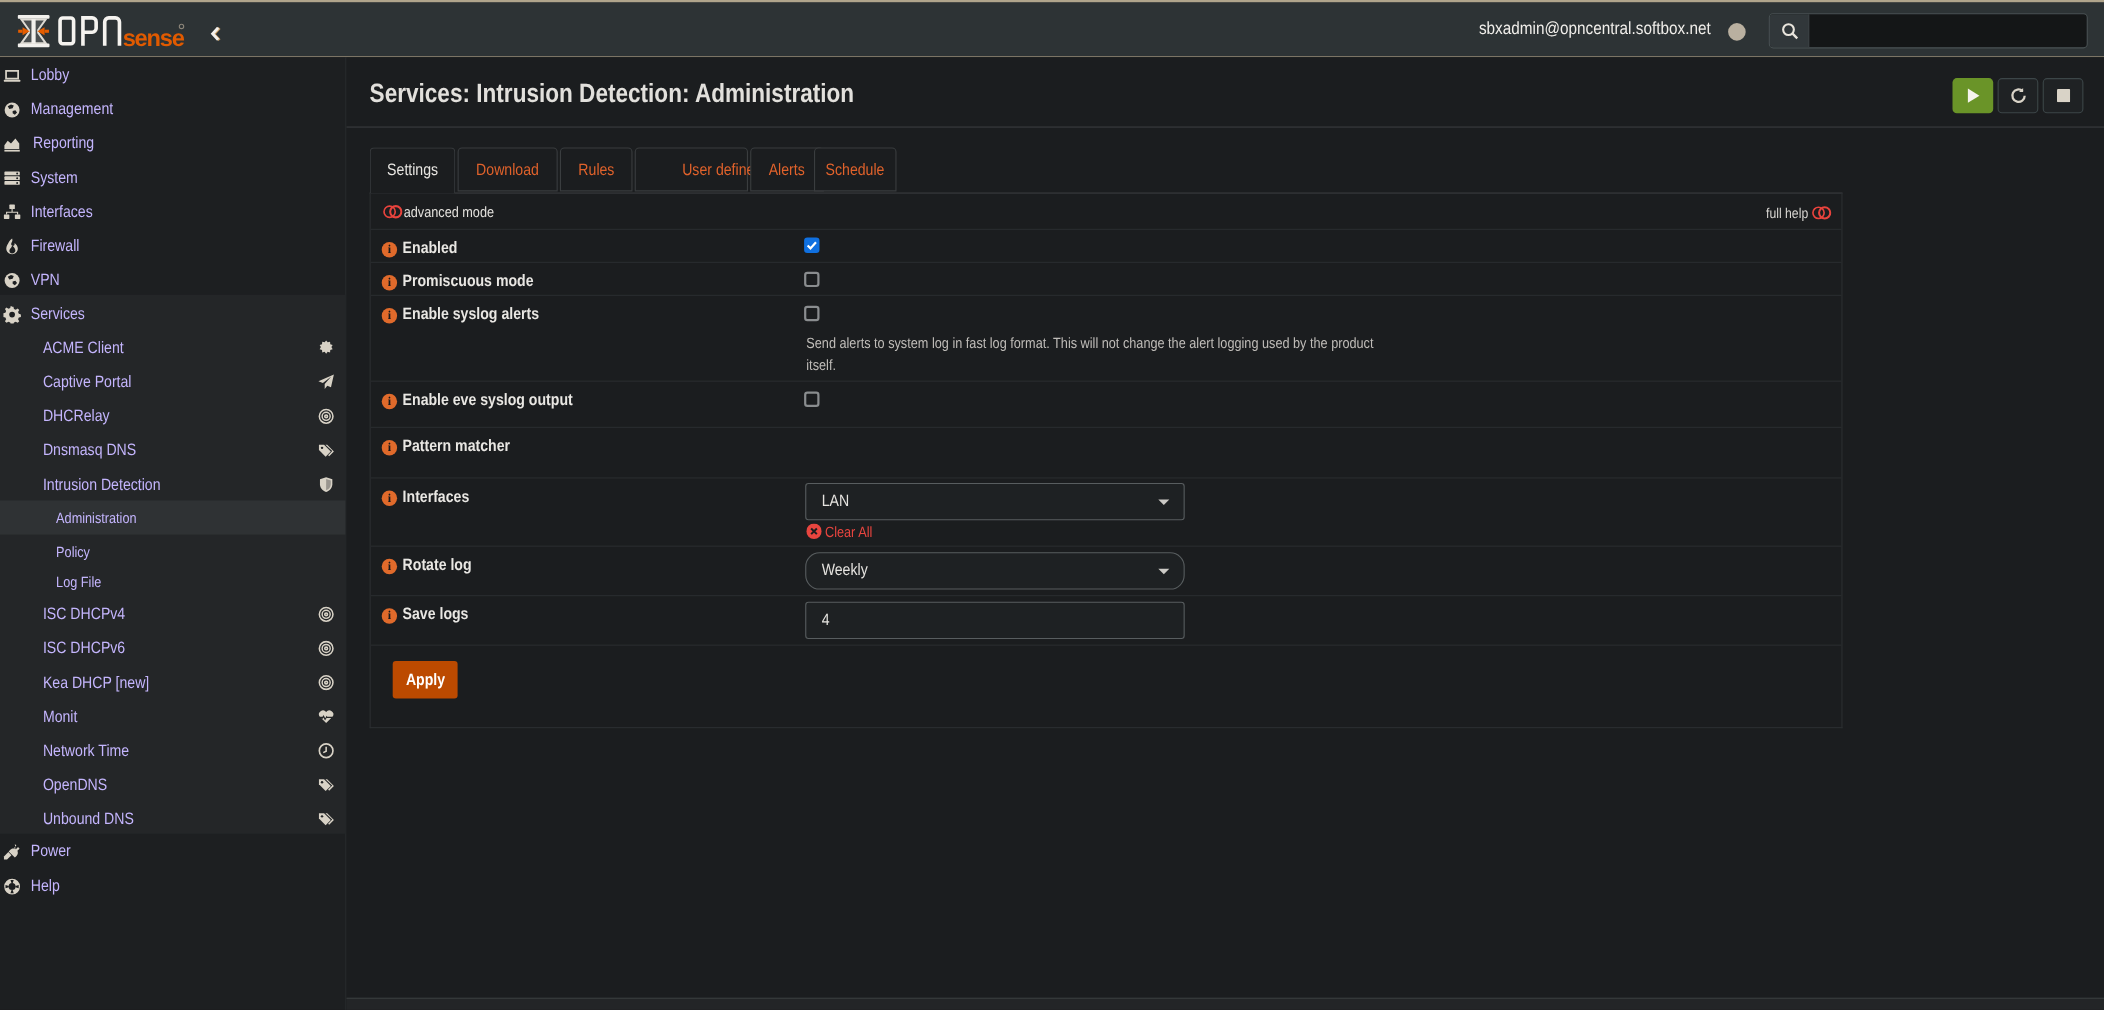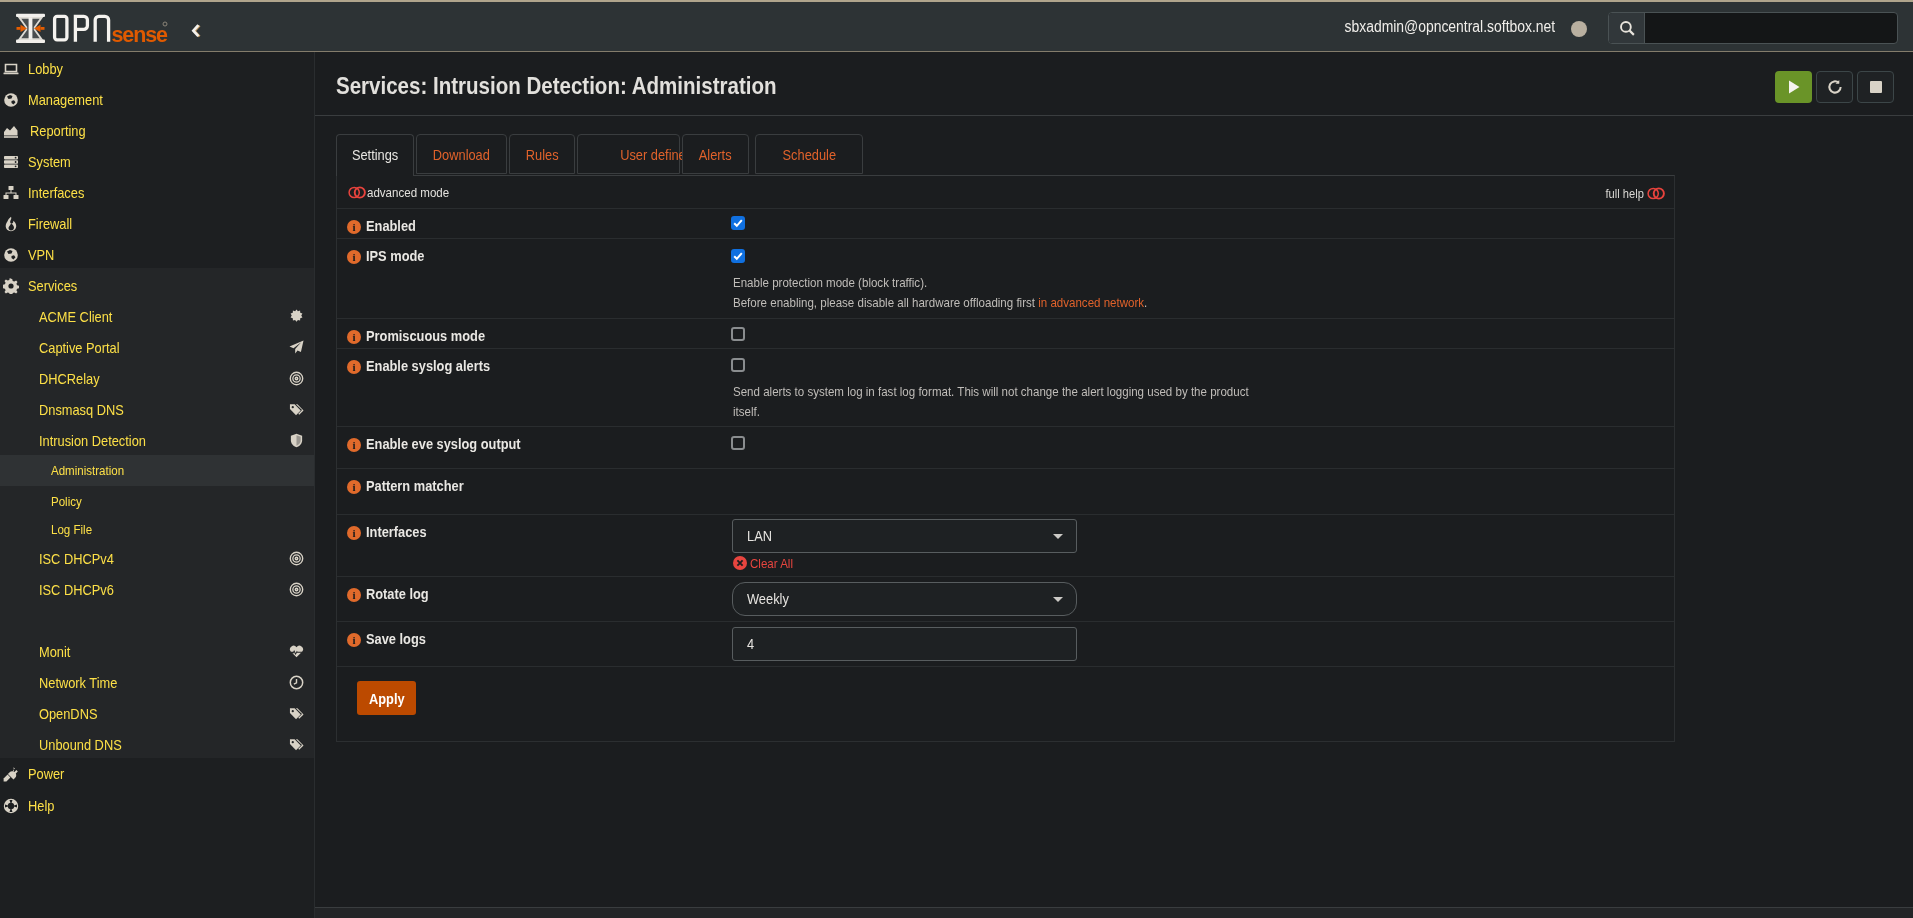--- a/index.html
+++ b/index.html
@@ -12,21 +12,21 @@
 
 #logo { position:absolute; left:16px; top:11px; }
 #collapse { position:absolute; left:190px; top:22px; }
 #email { position:absolute; right:358px; top:16px; color:#f0eeea; font-size:16px; transform:scaleX(0.87); transform-origin:100% 50%; white-space:nowrap; }
 #dot { position:absolute; left:1571px; top:19px; width:16px; height:16px; border-radius:50%; background:#b9b0a0; }
 #searchgrp { position:absolute; left:1608px; top:10px; width:290px; height:32px; border:1px solid #4a5254; border-radius:4px; background:#141617; }
 #searchbtn { position:absolute; left:0; top:0; width:36px; height:30px; background:#31373a; border-right:1px solid #4a5254; border-radius:3px 0 0 3px; }
 #searchbtn svg { position:absolute; left:10px; top:7px; }
 
 
-.mi { position:absolute; left:0; width:314px; height:31px; color:#fde047; font-size:15px; }
+.mi { position:absolute; left:0; width:314px; height:31px; color:#c4b5fd; font-size:15px; }
 .mi .txt { position:absolute; left:28px; top:7px; transform:scaleX(0.855); transform-origin:0 50%; white-space:nowrap; }
 .mi svg.lft { position:absolute; left:3px; top:8px; }
 .sub .txt { left:39px; }
 .sub svg.rgt { position:absolute; left:289px; top:8px; }
 .subsub .txt { left:51px; top:8px; font-size:13.5px; }
 #svc-section { position:absolute; left:0; top:216px; width:314px; height:490px; background:#242628; }
 #active-item { position:absolute; left:0; top:403px; width:314px; height:31px; background:#2f3234; }
 
 
 h1 { position:absolute; left:21px; top:20px; font-size:24px; font-weight:bold; color:#e2e0dc; transform:scaleX(0.855); transform-origin:0 50%; white-space:nowrap; }
@@ -275,20 +275,26 @@
       <svg class="rgt" width="15" height="15" viewBox="0 0 16 16">
         <use href="#i-bullseye"></use>
       </svg>
     </div>
   <div class="mi sub" style="top:522px">
       <span class="txt">ISC DHCPv6</span>
       <svg class="rgt" width="15" height="15" viewBox="0 0 16 16">
         <use href="#i-bullseye"></use>
       </svg>
     </div>
+  <div class="mi sub" style="top:553px">
+      <span class="txt">Kea DHCP [new]</span>
+      <svg class="rgt" width="15" height="15" viewBox="0 0 16 16">
+        <use href="#i-bullseye"></use>
+      </svg>
+    </div>
   <div class="mi sub" style="top:615px">
       <span class="txt">Network Time</span>
       <svg class="rgt" width="15" height="15" viewBox="0 0 16 16">
         <use href="#i-clock"></use>
       </svg>
     </div>
   <div class="mi sub" style="top:584px">
       <span class="txt">Monit</span>
       <svg class="rgt" width="15" height="15" viewBox="0 0 16 16">
         <use href="#i-heart"></use>
@@ -339,21 +345,21 @@
         <rect x="0" y="0" width="12" height="12" rx="1" fill="#d9d3c7"></rect>
       </svg>
     </div>
 
   <div id="tabs">
     <div class="tab active" style="left:0; width:78px;"><span class="t c">Settings</span></div>
     <div class="tab" style="left:80px; width:91px;"><span class="t c">Download</span></div>
     <div class="tab" style="left:173px; width:66px;"><span class="t c">Rules</span></div>
     <div class="tab" style="left:241px; width:103px;padding-left:36px;"><span class="t c">User defined</span></div>
     <div class="tab" style="left:346px; width:67px;"><span class="t c">Alerts</span></div>
-    <div class="tab" style="left:419px; width:108px;"><span class="t c">Schedule</span></div>
+    <div class="tab" style="left:404px; width:75px;"><span class="t c">Schedule</span></div>
   </div>
 
   <div id="tbl">
     <div class="row" style="height:32px;">
       <svg class="toggle" style="position:absolute;left:11px;top:10px;" width="18" height="13" viewBox="0 0 18 13">
           <use href="#i-toggle-red"></use>
         </svg>
       <span style="position:absolute;left:30px;top:9px;color:#e3e1dd;font-size:13.5px;transform:scaleX(0.855);transform-origin:0 50%;">advanced mode</span>
       <span style="position:absolute;right:30px;top:10px;color:#d8d6d2;font-size:13px;transform:scaleX(0.855);transform-origin:100% 50%;">full help</span>
       <svg class="toggle" style="position:absolute;right:9px;top:11px;" width="18" height="13" viewBox="0 0 18 13">
@@ -361,30 +367,20 @@
         </svg>
     </div>
     <div class="row" style="height:30px;">
       <div class="lbl"><span class="info">i</span><span class="t">Enabled</span></div>
       <div class="cb on" style="top:7px;">
           <svg width="12" height="12" viewBox="0 0 12 12">
             <path d="M2.2 6.2l2.6 2.6 5-5.6" fill="none" stroke="#fff" stroke-width="2"></path>
           </svg>
         </div>
     </div>
-    <div class="row" style="height:80px;">
-      <div class="lbl"><span class="info">i</span><span class="t">IPS mode</span></div>
-      <div class="cb on" style="top:10px;">
-          <svg width="12" height="12" viewBox="0 0 12 12">
-            <path d="M2.2 6.2l2.6 2.6 5-5.6" fill="none" stroke="#fff" stroke-width="2"></path>
-          </svg>
-        </div>
-      <div class="help" style="top:36px;">Enable protection mode (block traffic).</div>
-      <div class="help" style="top:56px;">Before enabling, please disable all hardware offloading first <span class="olink">in advanced network</span>.</div>
-    </div>
     <div class="row" style="height:30px;">
       <div class="lbl"><span class="info">i</span><span class="t">Promiscuous mode</span></div>
       <div class="cb off" style="top:8px;"></div>
     </div>
     <div class="row" style="height:78px;">
       <div class="lbl"><span class="info">i</span><span class="t">Enable syslog alerts</span></div>
       <div class="cb off" style="top:9px;"></div>
       <div class="help" style="top:35px;">Send alerts to system log in fast log format. This will not change the alert logging used by the product</div>
       <div class="help" style="top:55px;">itself.</div>
     </div>

